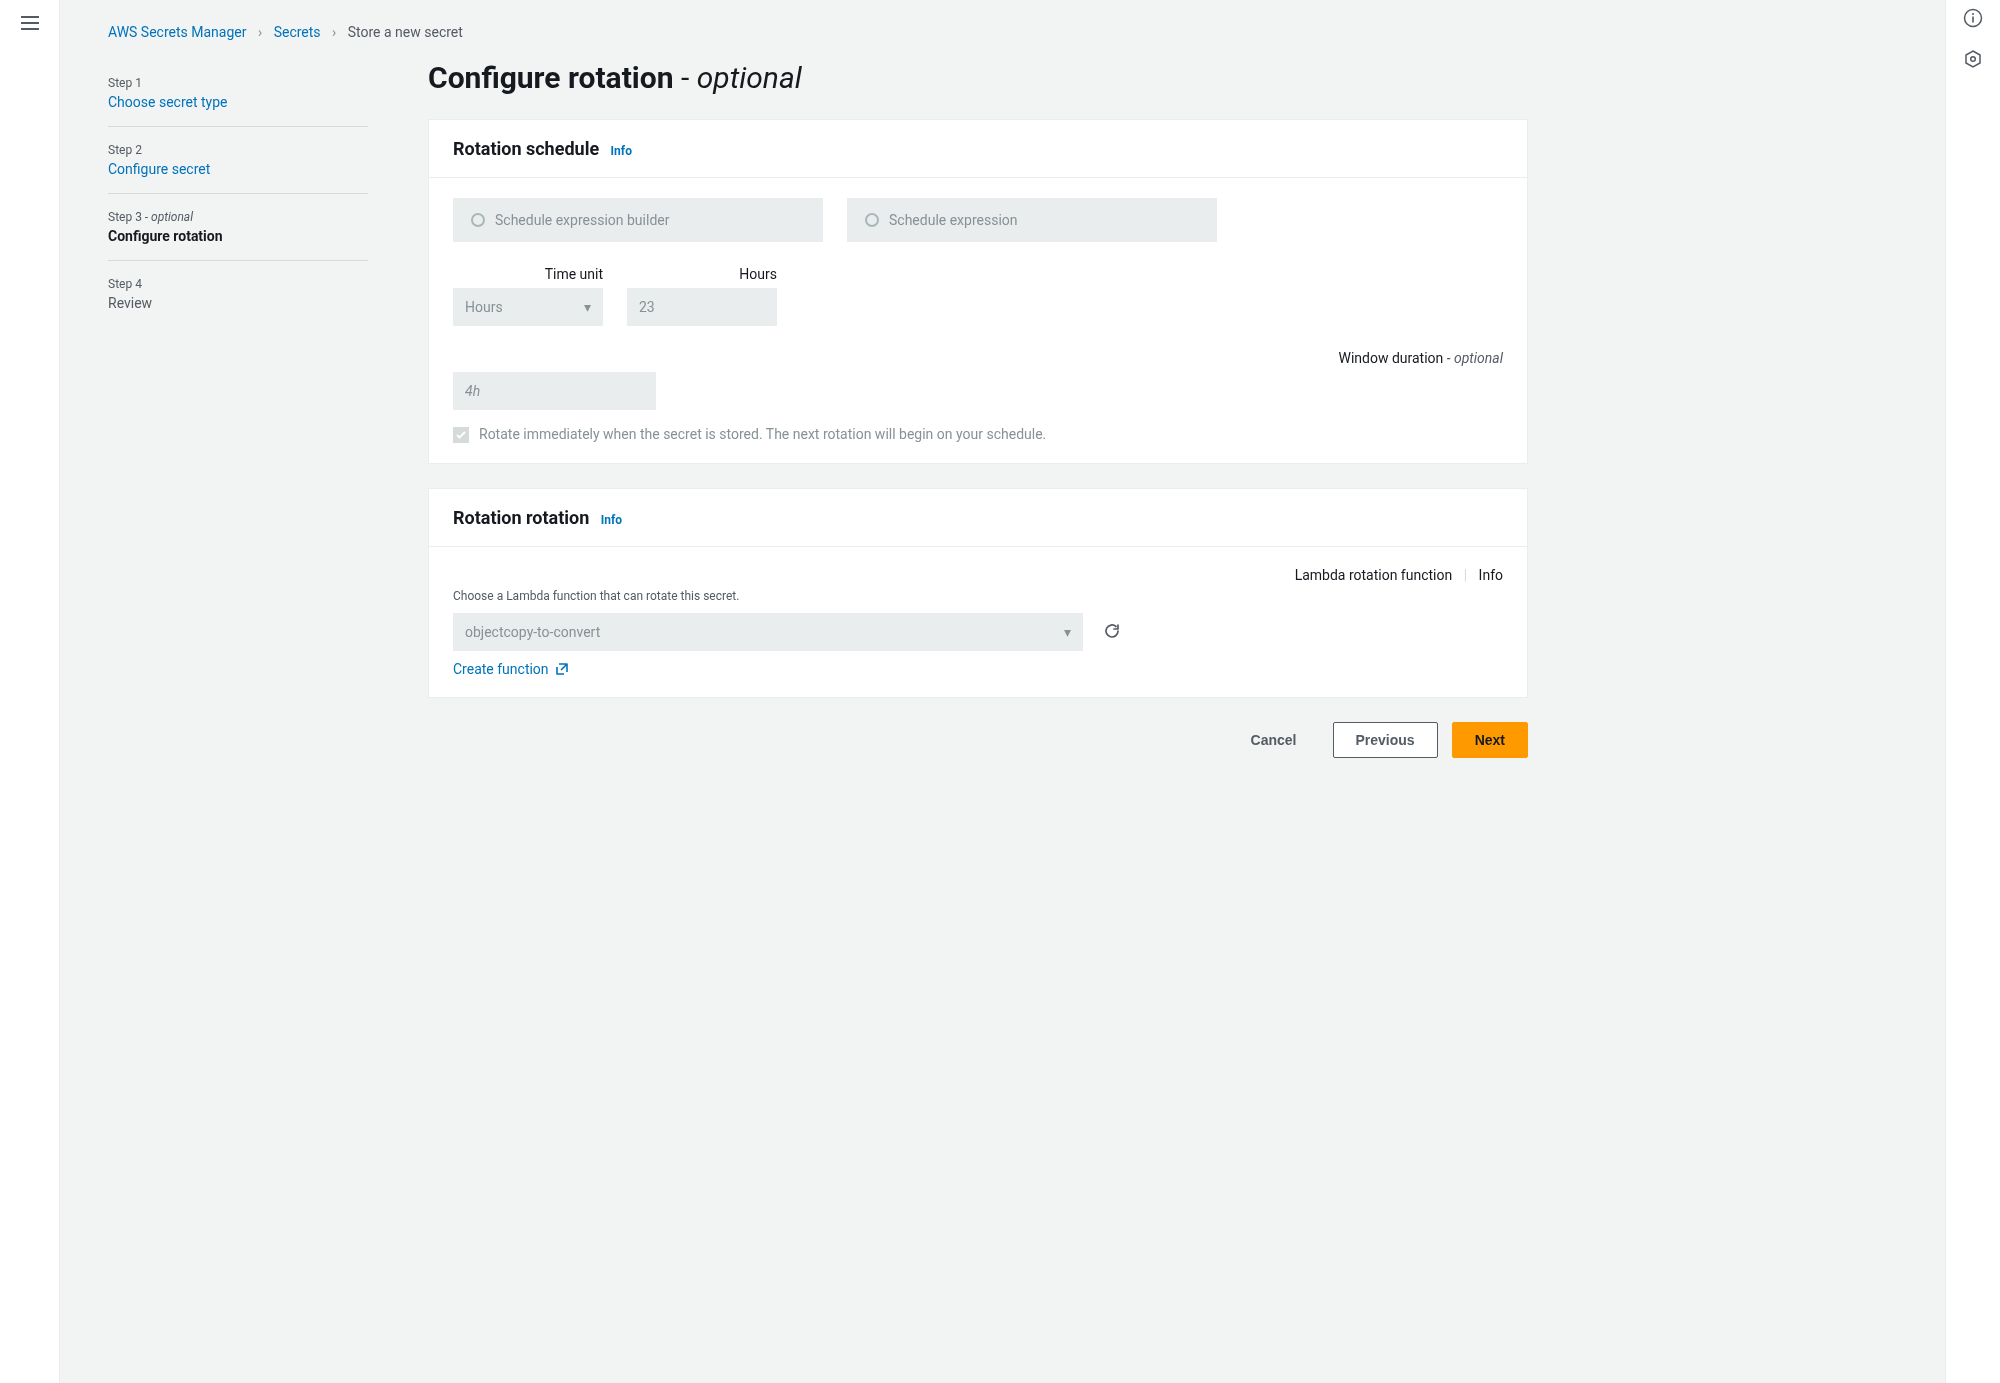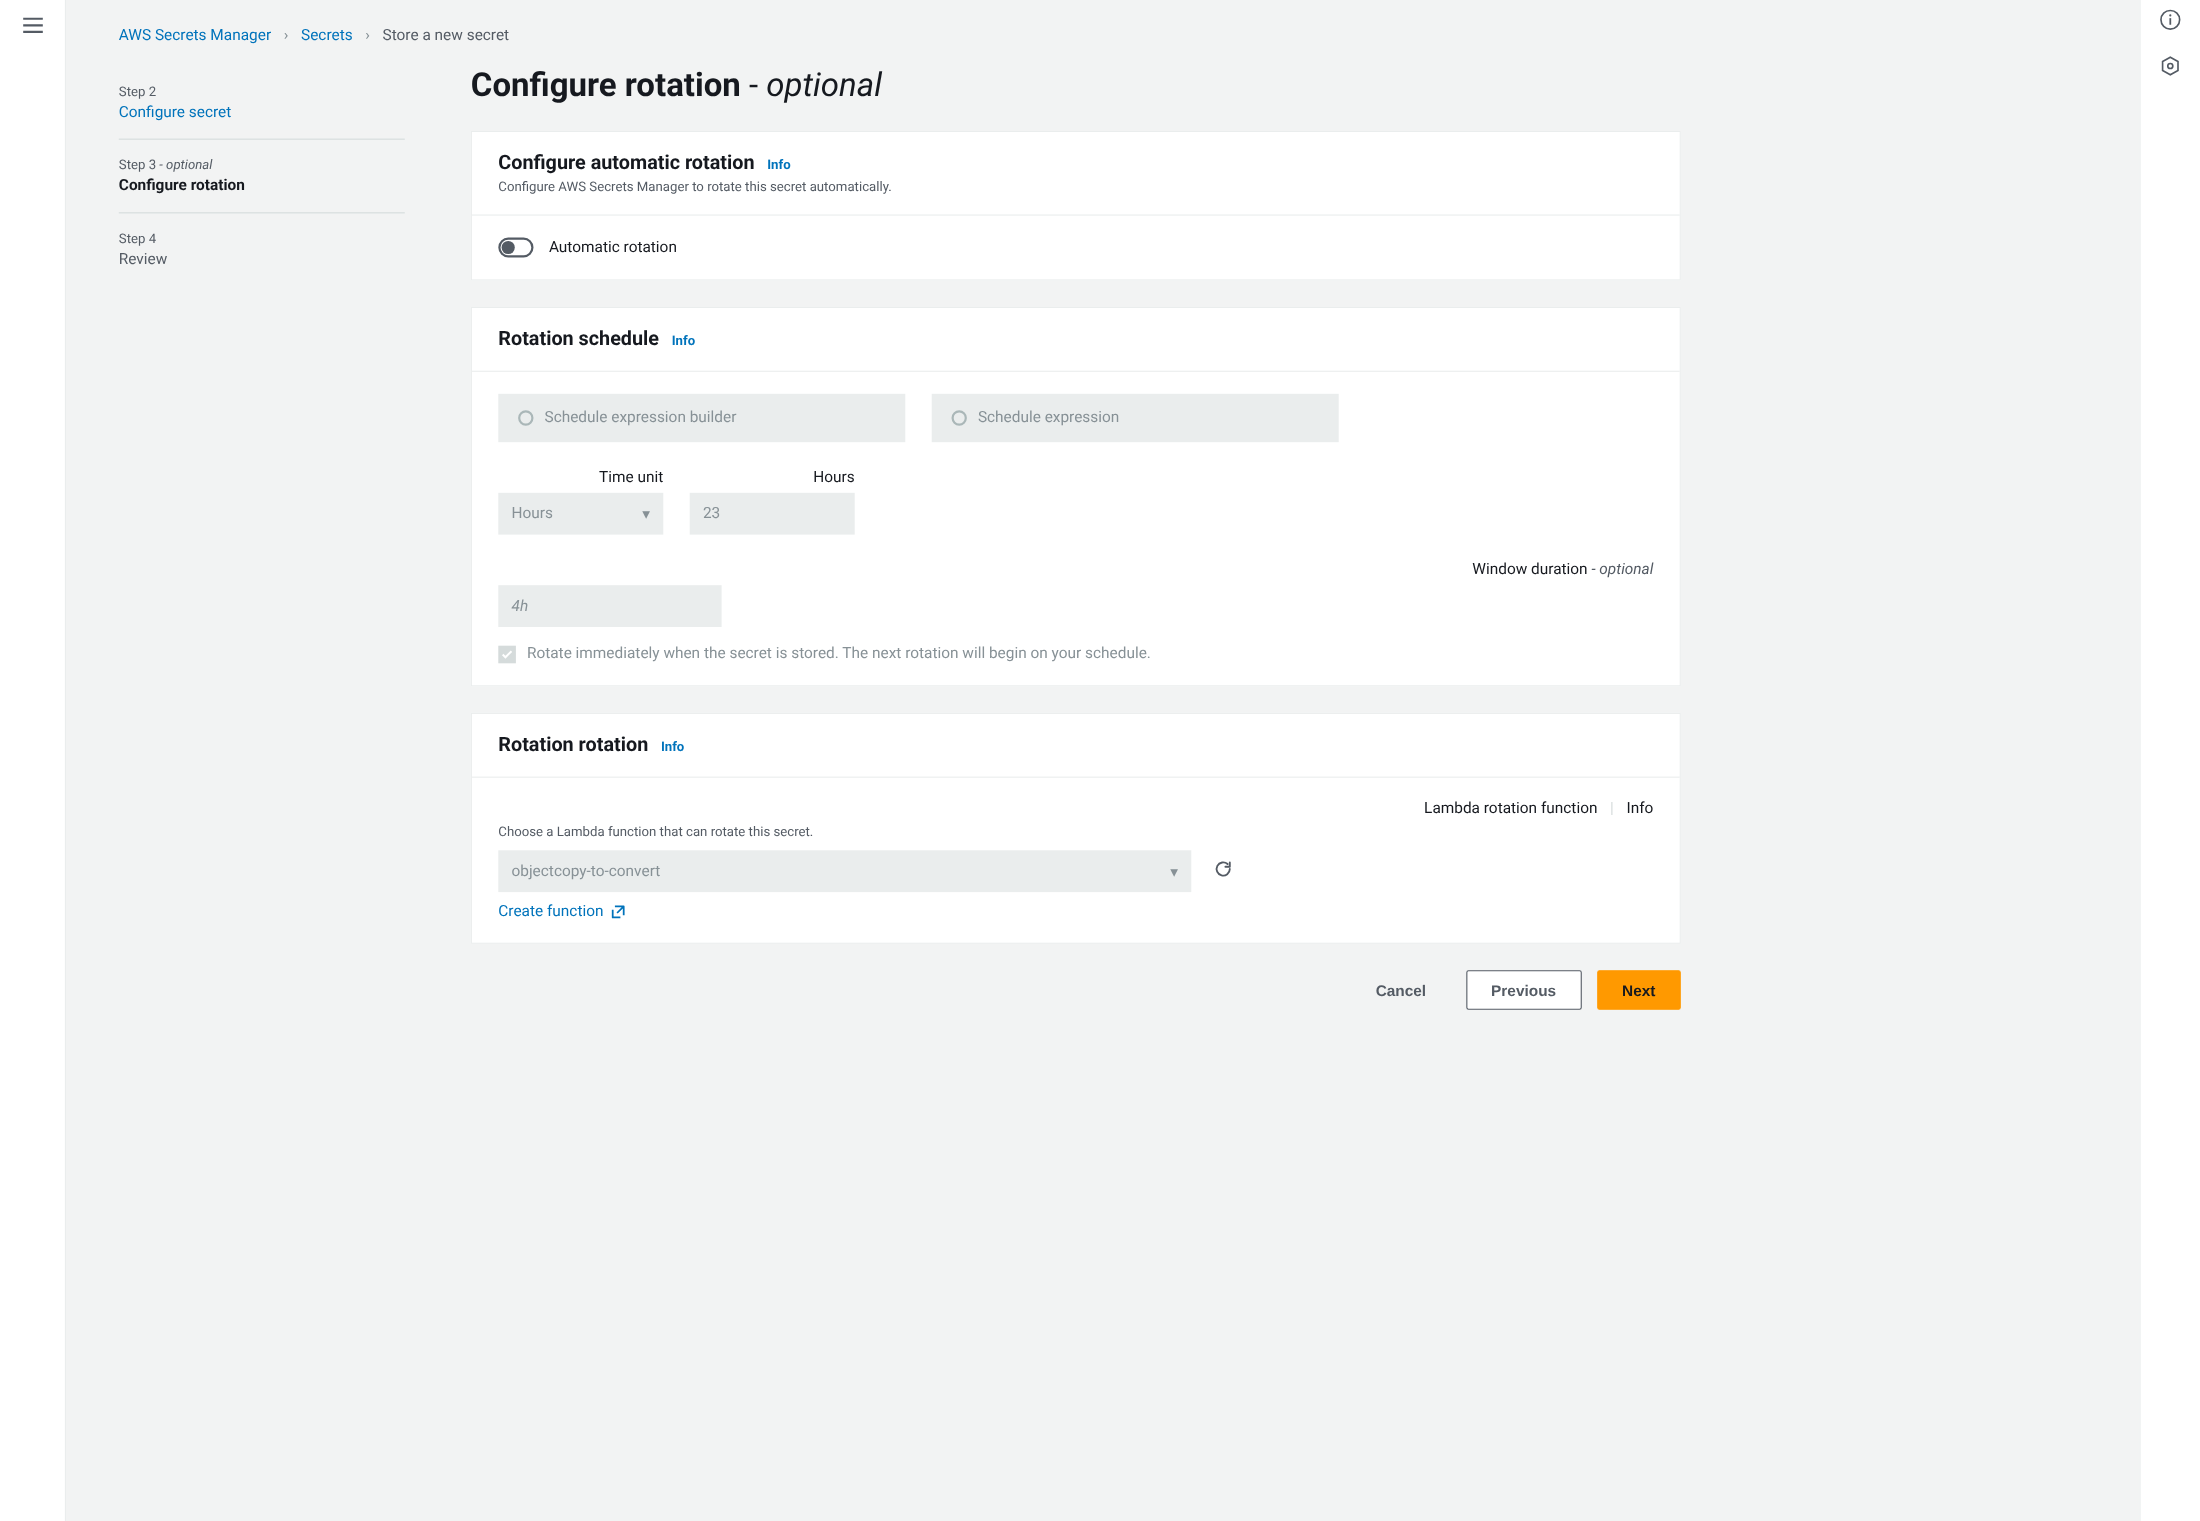--- a/index.html
+++ b/index.html
@@ -76,53 +76,42 @@
       <a>AWS Secrets Manager</a>
       <span class="chev">›</span>
       <a>Secrets</a>
       <span class="chev">›</span>
       <span>Store a new secret</span>
     </div>
 
     <div class="content-row">
       <div class="steps-col">
         <div class="step-block">
+          <div class="step-label"><span>Step 1</span></div>
+          <div class="step-title link-like">Choose secret type</div>
+        </div>
+        <div class="step-block">
           <div class="step-label"><span>Step 2</span></div>
           <div class="step-title link-like">Configure secret</div>
         </div>
         <div class="step-block">
           <div class="step-label"><span>Step 3</span><span class="opt"> - optional</span></div>
           <div class="step-title active">Configure rotation</div>
         </div>
         <div class="step-block">
           <div class="step-label"><span>Step 4</span></div>
           <div class="step-title" style="color:#545b64">Review</div>
         </div>
       </div>
 
       <div class="form-col">
         <h1 class="page-title">
           <b>Configure rotation</b> - <span class="opt">optional</span>
         </h1>
 
-        <div class="panel">
-          <div class="panel-header">
-            <h2>Configure automatic rotation</h2>
-            <span class="info-link">Info</span>
-            <div class="desc">Configure AWS Secrets Manager to rotate this secret automatically.</div>
-          </div>
-          <div class="panel-body">
-            <div class="toggle-row">
-              <div class="toggle">
-                  <div class="knob"></div>
-                </div>
-              <span class="tgl-label">Automatic rotation</span>
-            </div>
-          </div>
-        </div>
 
         <div class="panel">
           <div class="panel-header">
             <h2>Rotation schedule</h2>
             <span class="info-link">Info</span>
           </div>
           <div class="panel-body">
             <div class="radio-row">
               <div class="radio-pill">
                 <span class="rcircle"></span>

